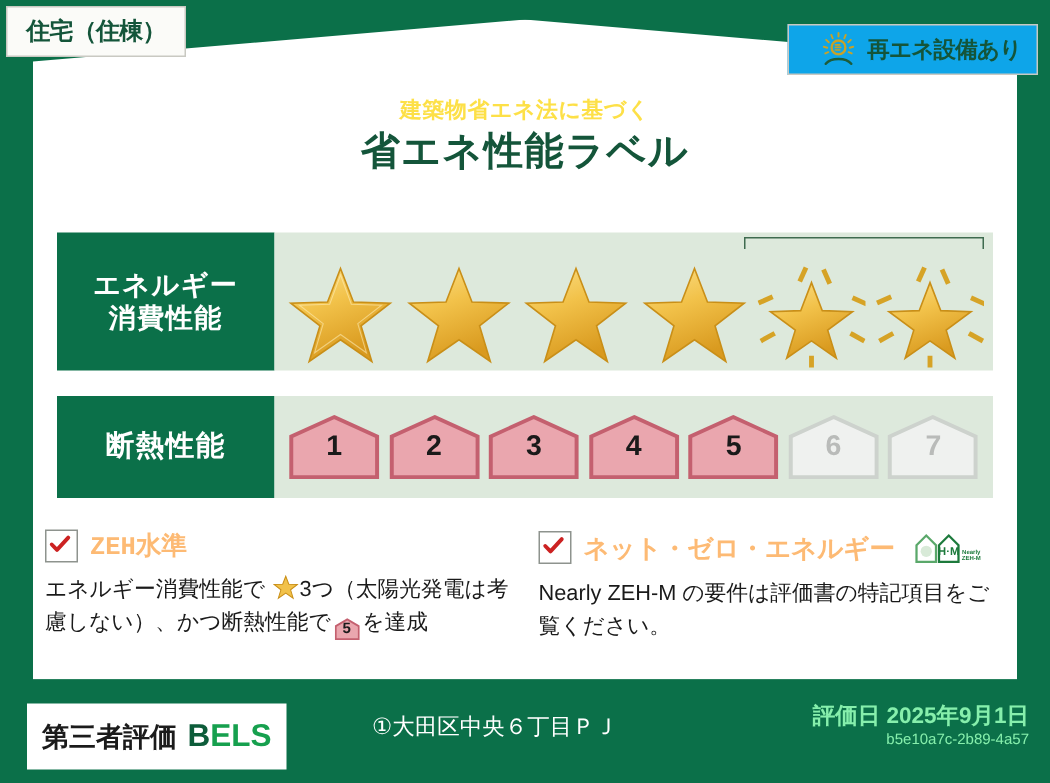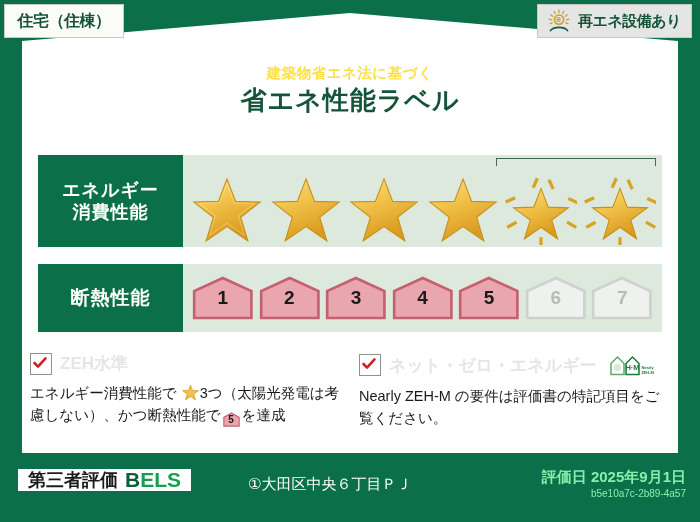--- a/index.html
+++ b/index.html
@@ -21,23 +21,23 @@
   
   .cat-chip{
     position:absolute;left:4px;top:4px;width:118px;height:32px;
     background:#fbfbf8;border:1px solid #c9c9c2;
     display:flex;align-items:center;justify-content:center;
     color:#14553a;font-weight:bold;font-size:16px;letter-spacing:-0.5px;
     z-index:6;
   }
   
   .re-chip{
-    position:absolute;right:8px;top:4px;height:32px;
-    background:#e5e5e5;border:1px solid #c9c9c2;
-    display:flex;align-items:center;gap:6px;padding:0 10px 0 8px;
+    position:absolute;right:8px;top:16px;height:32px;
+    background:#0ea5e9;border:1px solid #c9c9c2;
+    display:flex;align-items:center;gap:6px;padding:0 10px 0 20px;
     z-index:6;
   }
   .re-chip .re-text{color:#14553a;font-weight:bold;font-size:15px;letter-spacing:-0.5px;}
   .sun-ico{width:26px;height:24px;display:block;}
 
   
   .title-sub{
     position:absolute;left:0;right:0;top:64px;text-align:center;
     font-size:14.5px;font-weight:bold;color:#fde047;letter-spacing:0.5px;
   }
@@ -90,35 +90,35 @@
   .grade span{position:relative;font-size:19px;font-weight:bold;z-index:2;}
   .grade.on span{color:#1a1a1a;}
   .grade.off span{color:#b9bbb9;}
 
   
   .notes{position:absolute;left:30px;top:352px;width:640px;display:flex;gap:18px;}
   .note-col{flex:1;}
   .note-head{display:flex;align-items:center;gap:8px;margin-bottom:7px;}
   .chk{width:20px;height:20px;border:1.5px solid #8e938e;background:#fff;flex:0 0 20px;position:relative;}
   .chk svg{position:absolute;left:1px;top:1px;width:16px;height:16px;}
-  .note-title{font-size:17px;font-weight:bold;color:#e5e5e5;letter-spacing:0px;}
+  .note-title{font-size:17px;font-weight:bold;color:#fdba74;letter-spacing:0px;font-family:Liberation Mono, monospace;}
   .note-body{font-size:14.5px;color:#1a1a1a;line-height:1.55;}
   .zehm-logo{width:46px;height:26px;display:block;margin-left:3px;}
   .inline-star{width:17px;height:17px;vertical-align:-3px;margin:0 1px;}
   .inline-grade{
     display:inline-block;width:17px;height:15px;position:relative;vertical-align:-3px;margin:0 2px;
   }
   .inline-grade svg{position:absolute;inset:0;width:100%;height:100%;}
   .inline-grade i{position:relative;font-style:normal;font-size:10px;font-weight:bold;color:#1a1a1a;
     display:block;text-align:center;line-height:16px;}
 
   
   .footer{position:absolute;left:0;right:0;bottom:0;height:60px;}
   .bels-chip{
-    position:absolute;left:18px;top:7px;height:22px;background:#ffffff;
+    position:absolute;left:18px;top:7px;height:44px;background:#ffffff;
     display:flex;align-items:center;padding:0 10px;gap:7px;
   }
   .bels-jp{font-size:18px;font-weight:bold;color:#1b1b1b;letter-spacing:0px;}
   .bels-en{font-size:21px;font-weight:bold;letter-spacing:0px;}
   .bels-en .b1{color:#0d5c3a;}
   .bels-en .b2{color:#16a04e;}
   .site-name{
     position:absolute;left:248px;top:13px;color:#ffffff;font-size:15px;letter-spacing:0px;
   }
   .eval{position:absolute;right:14px;top:6px;text-align:right;color:#86efac;}

